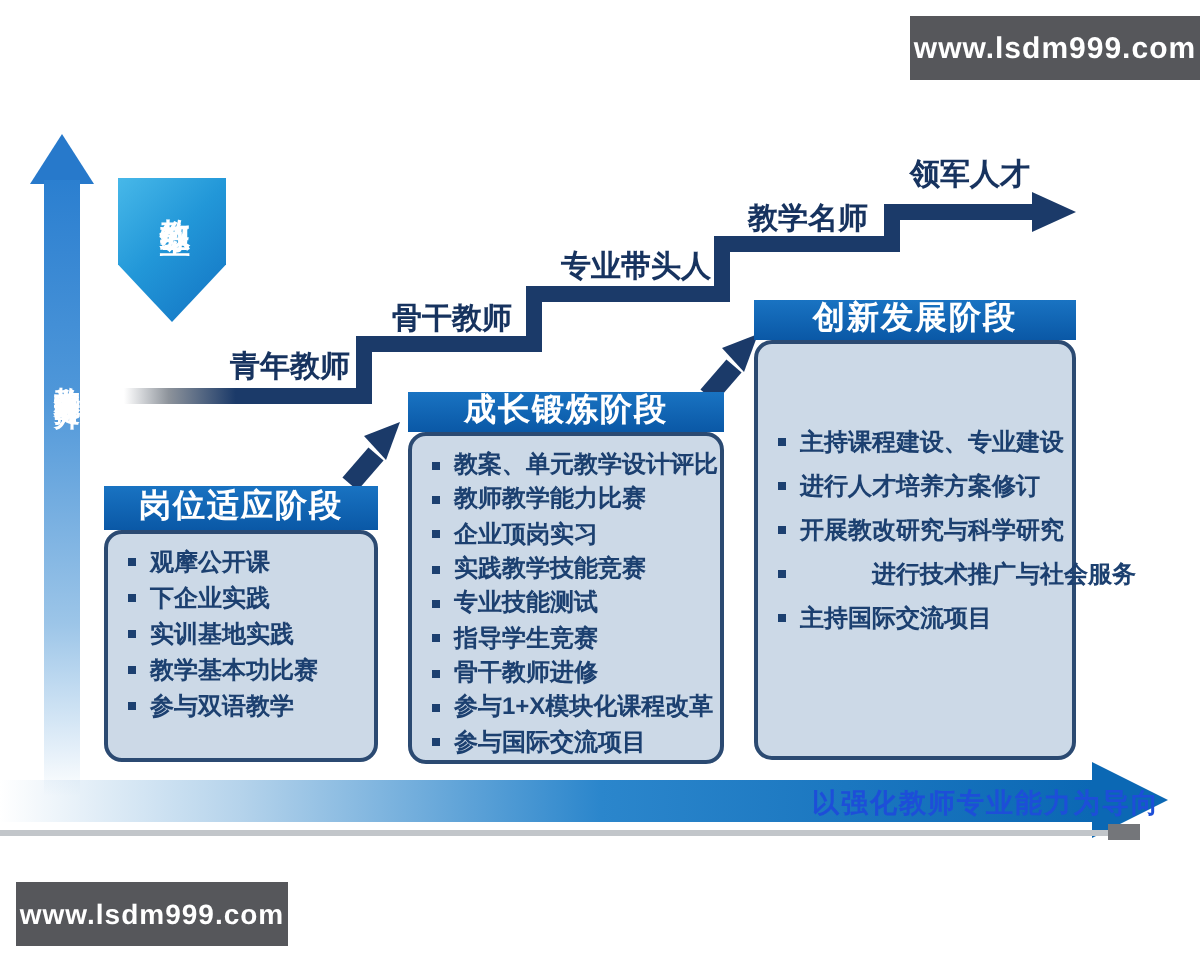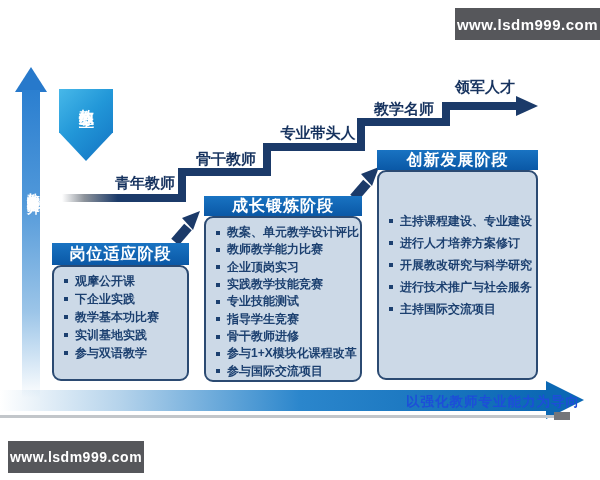--- a/index.html
+++ b/index.html
@@ -105,25 +105,25 @@
       <div class="item" style="height:18px;">
           <span class="bullet"></span>
           <span class="itext">观摩公开课</span>
         </div>
       <div class="item" style="height:18px;text-align:right;">
           <span class="bullet"></span>
           <span class="itext">下企业实践</span>
         </div>
       <div class="item" style="height:18px;">
           <span class="bullet"></span>
+          <span class="itext">实训基地实践</span>
+        </div>
+      <div class="item" style="height:18px;">
+          <span class="bullet"></span>
           <span class="itext">教学基本功比赛</span>
-        </div>
-      <div class="item" style="height:18px;">
-          <span class="bullet"></span>
-          <span class="itext">实训基地实践</span>
         </div>
       <div class="item" style="height:18px;">
           <span class="bullet"></span>
           <span class="itext">参与双语教学</span>
         </div>
     </div>
   </div>
 
   <div class="box" style="left:204px;top:196px;width:158px;">
     <div class="box-h" style="height:20px;line-height:20px;font-size:16px;">成长锻炼阶段</div>
@@ -175,21 +175,21 @@
           <span class="itext">主持课程建设、专业建设</span>
         </div>
       <div class="item" style="height:22px;">
           <span class="bullet"></span>
           <span class="itext">进行人才培养方案修订</span>
         </div>
       <div class="item" style="height:22px;">
           <span class="bullet"></span>
           <span class="itext">开展教改研究与科学研究</span>
         </div>
-      <div class="item" style="height:22px;">
+      <div class="item" style="height:22px;gap:36px;">
           <span class="bullet"></span>
           <span class="itext">进行技术推广与社会服务</span>
         </div>
       <div class="item" style="height:22px;">
           <span class="bullet"></span>
           <span class="itext">主持国际交流项目</span>
         </div>
     </div>
   </div>
 

